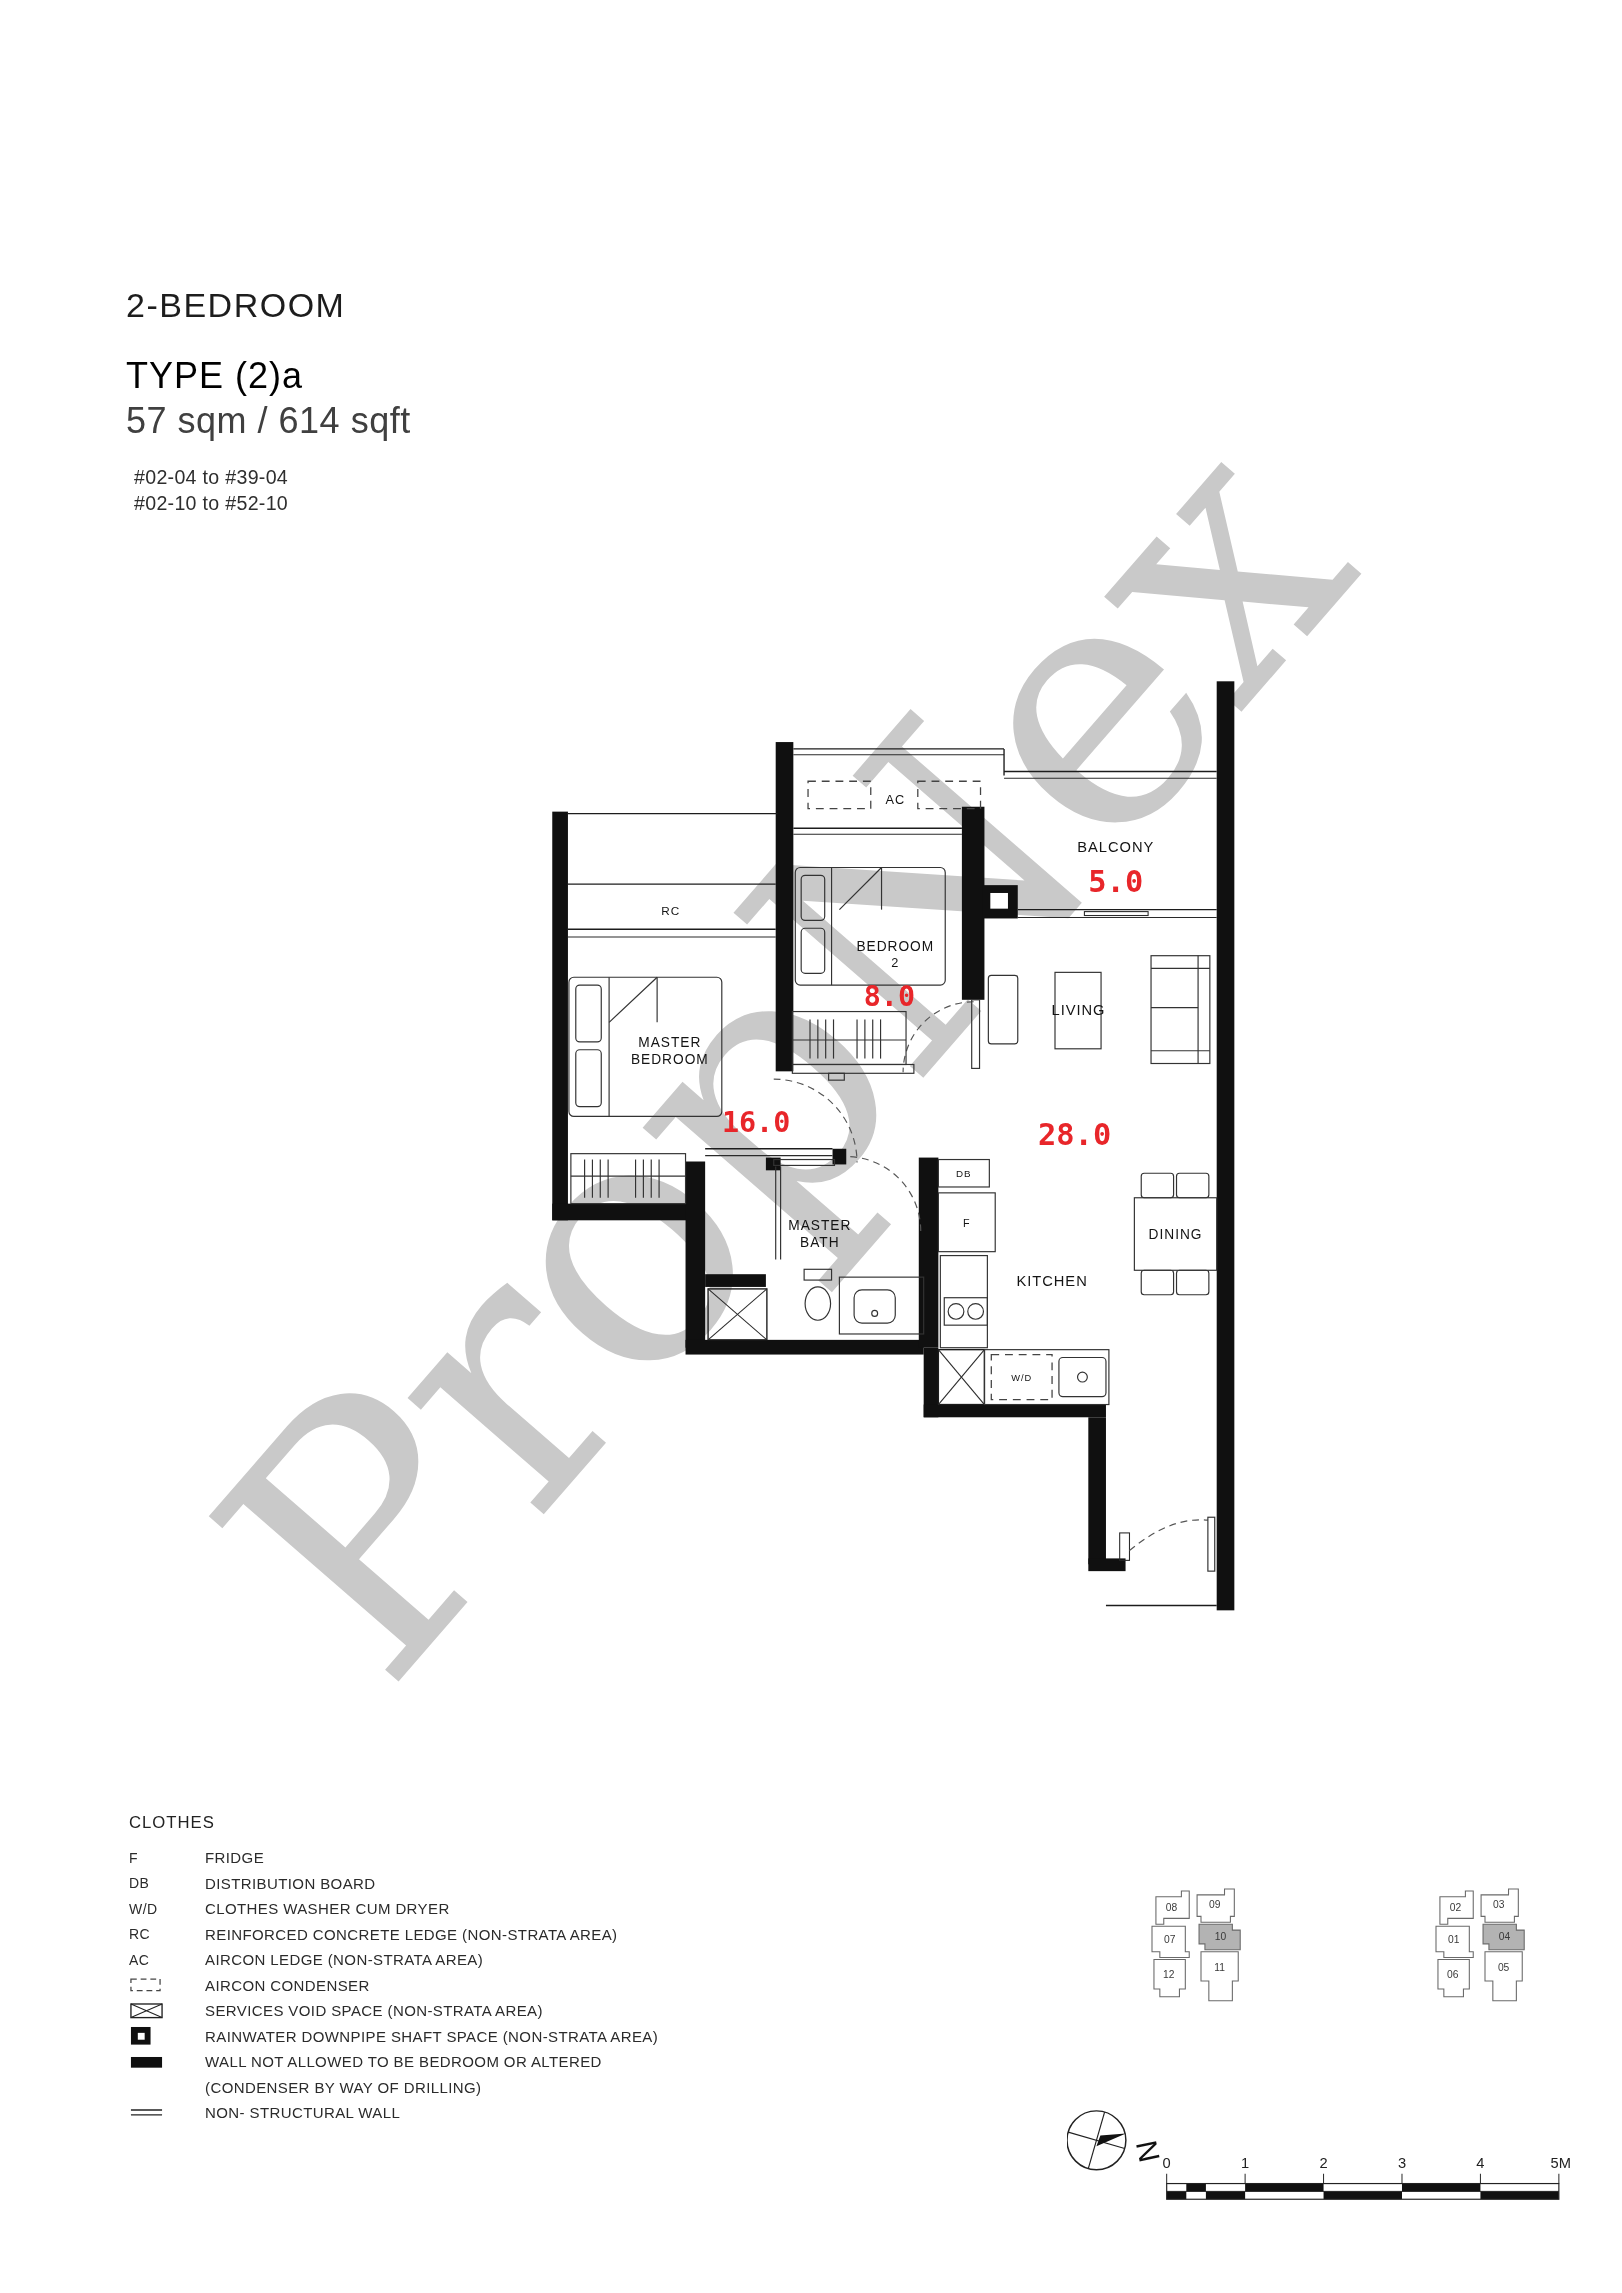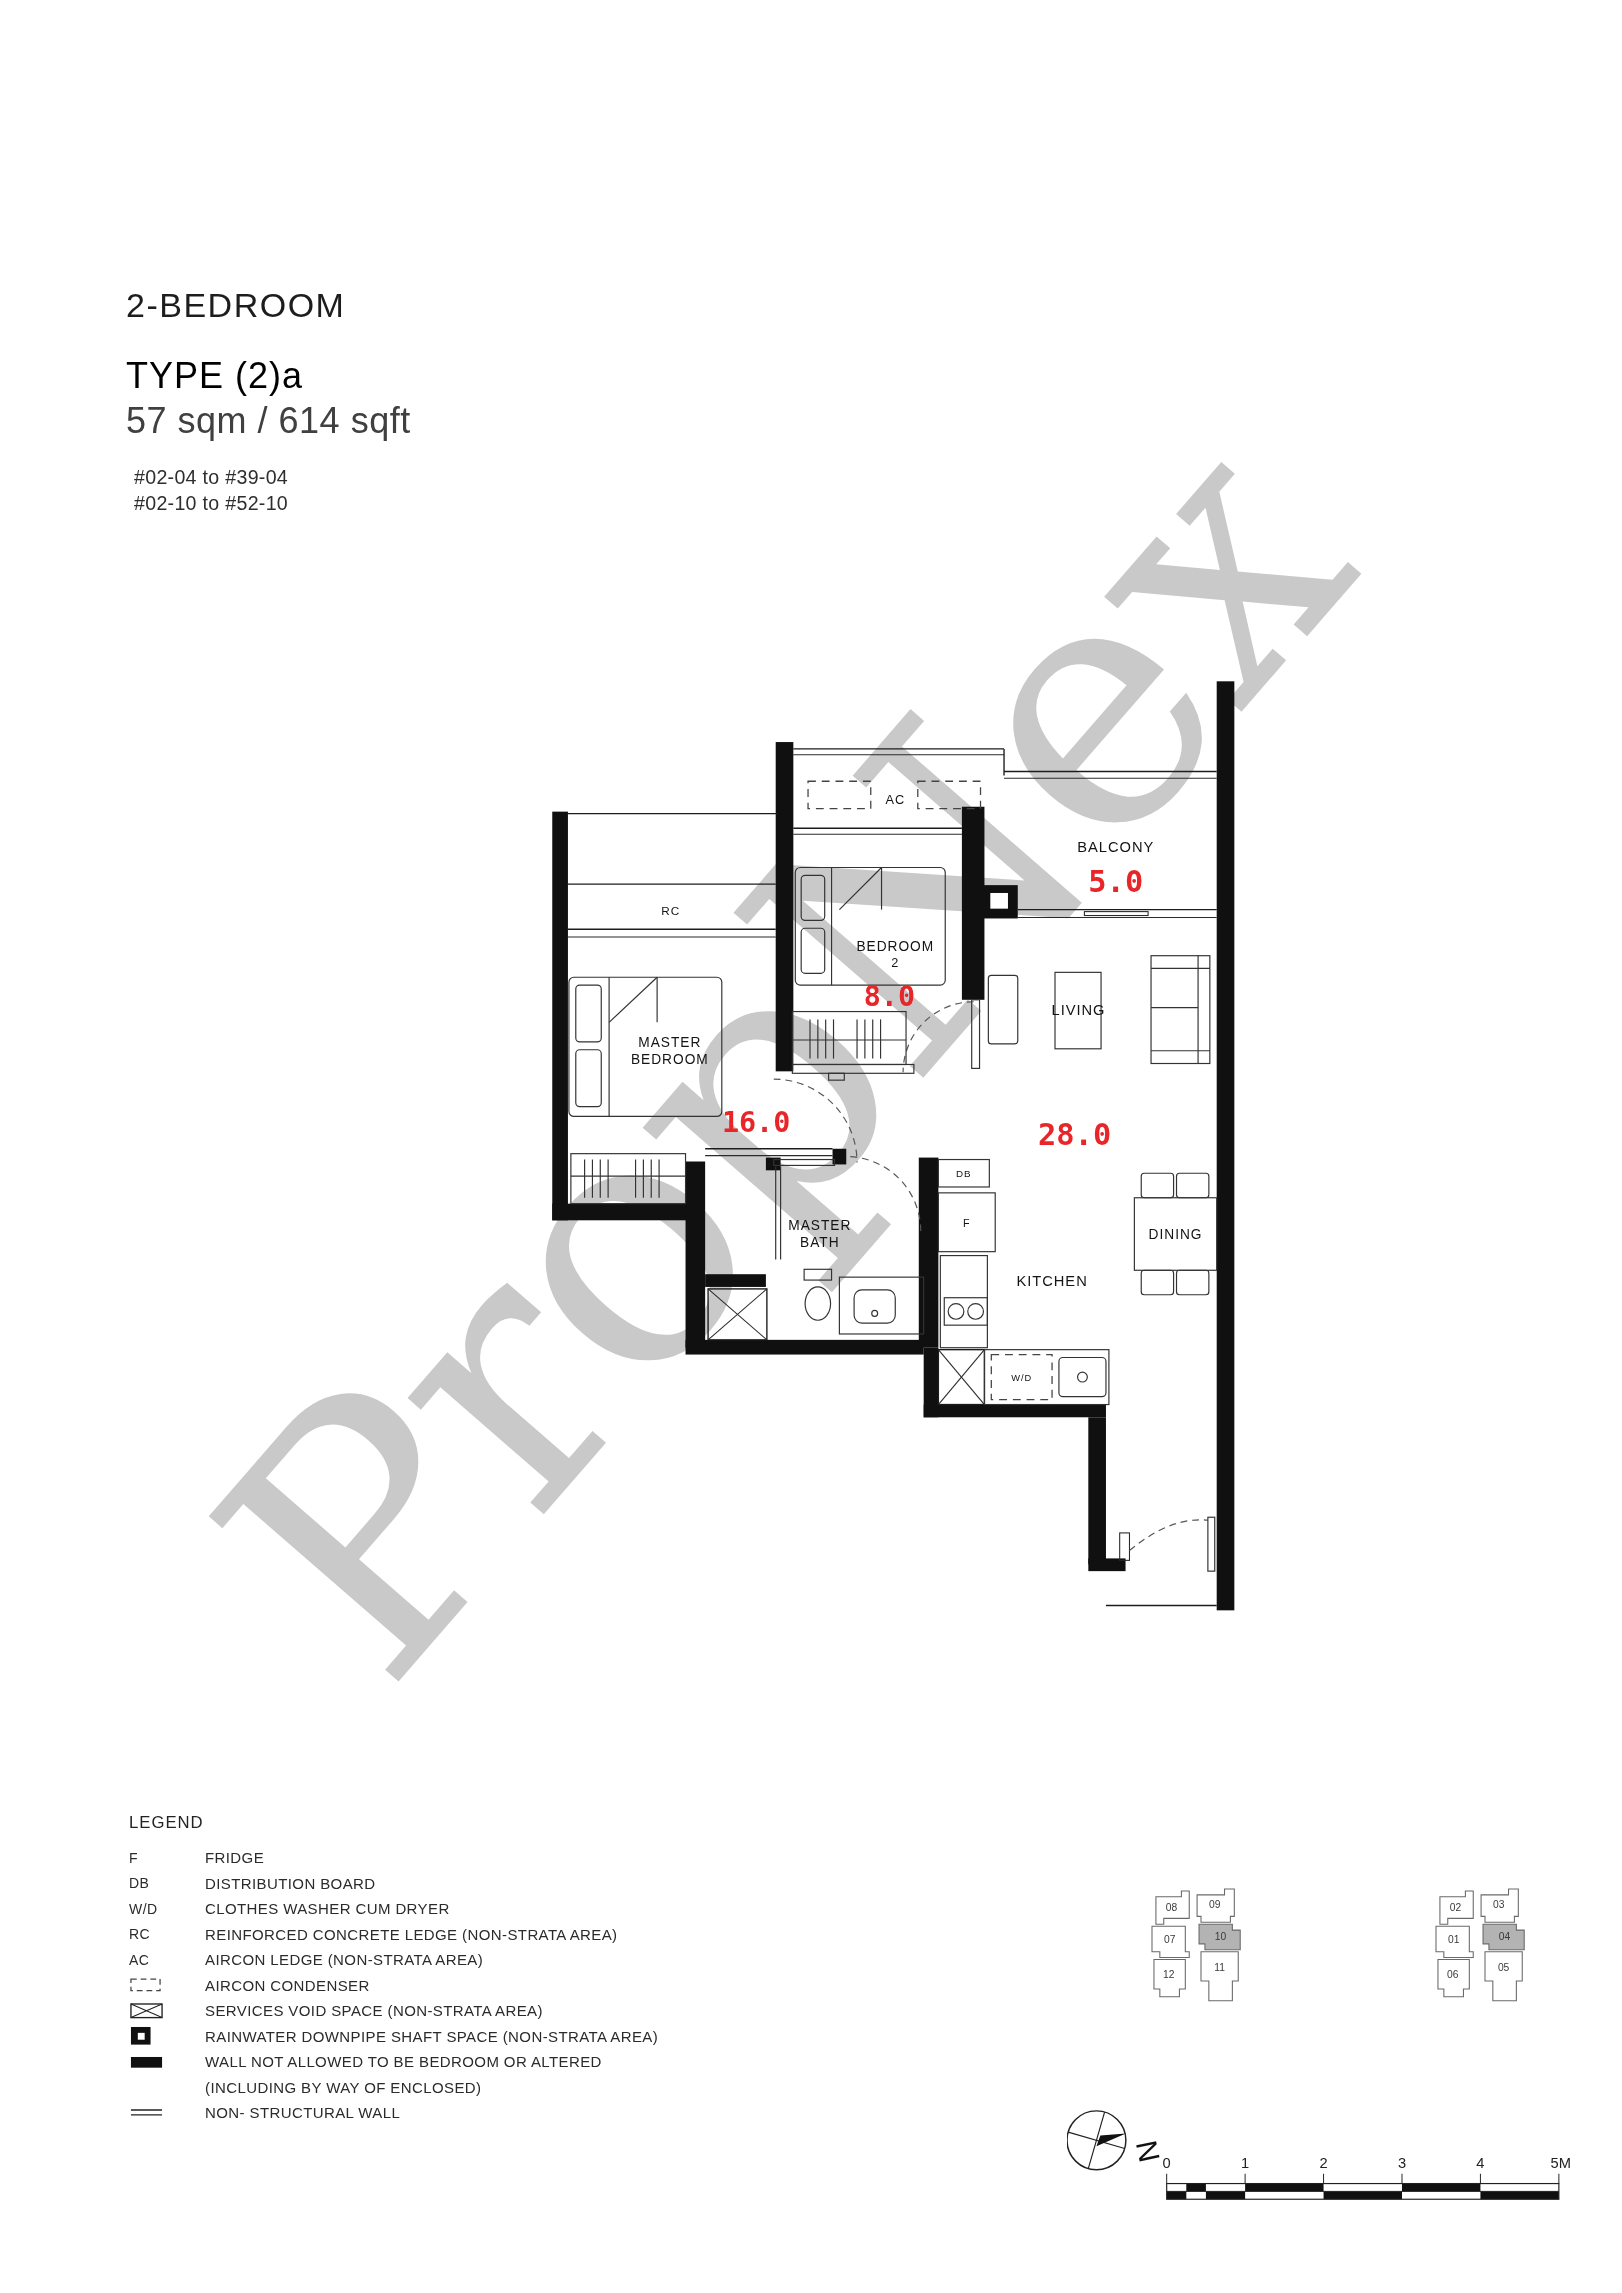--- a/index.html
+++ b/index.html
@@ -231,21 +231,21 @@
     <text class="lbl" x="950" y="1252" font-size="11" letter-spacing="0">F</text>
     <text class="lbl" x="1006" y="1409" font-size="9.5" letter-spacing="0">W/D</text>
 
     <text class="num" x="1102" y="910" font-size="31" fill="#e8262a">5.0</text>
     <text class="num" x="871" y="1026" font-size="29" fill="#e8262a">8.0</text>
     <text class="num" x="735" y="1155" font-size="29" fill="#e8262a">16.0</text>
     <text class="num" x="1060" y="1168" font-size="31" fill="#e8262a">28.0</text>
   </svg>
 
   <div class="abs" id="legend">
-    <div class="lg-title">LEGEND</div>
+    <div class="lg-title">CLOTHES</div>
     <div class="row">
       <span class="sym">F</span>
       <span class="txt">FRIDGE</span>
     </div>
     <div class="row">
       <span class="sym">DB</span>
       <span class="txt">DISTRIBUTION BOARD</span>
     </div>
     <div class="row">
       <span class="sym">W/D</span>
@@ -288,21 +288,21 @@
     <div class="row">
       <span class="sym">
         <svg width="35" height="13.7" viewBox="0 0 36 14">
             <rect x="2" y="2" width="32" height="11" fill="#101010"></rect>
           </svg>
       </span>
       <span class="txt">WALL NOT ALLOWED TO BE BEDROOM OR ALTERED</span>
     </div>
     <div class="row">
       <span class="sym"></span>
-      <span class="txt">(INCLUDING BY WAY OF ENCLOSED)</span>
+      <span class="txt">(CONDENSER BY WAY OF DRILLING)</span>
     </div>
     <div class="row">
       <span class="sym">
         <svg width="35" height="11.8" viewBox="0 0 36 12">
             <line x1="2" y1="3" x2="34" y2="3" stroke="#222" stroke-width="1.4"></line>
             <line x1="2" y1="8" x2="34" y2="8" stroke="#222" stroke-width="1.4"></line>
           </svg>
       </span>
       <span class="txt">NON- STRUCTURAL WALL</span>
     </div>

